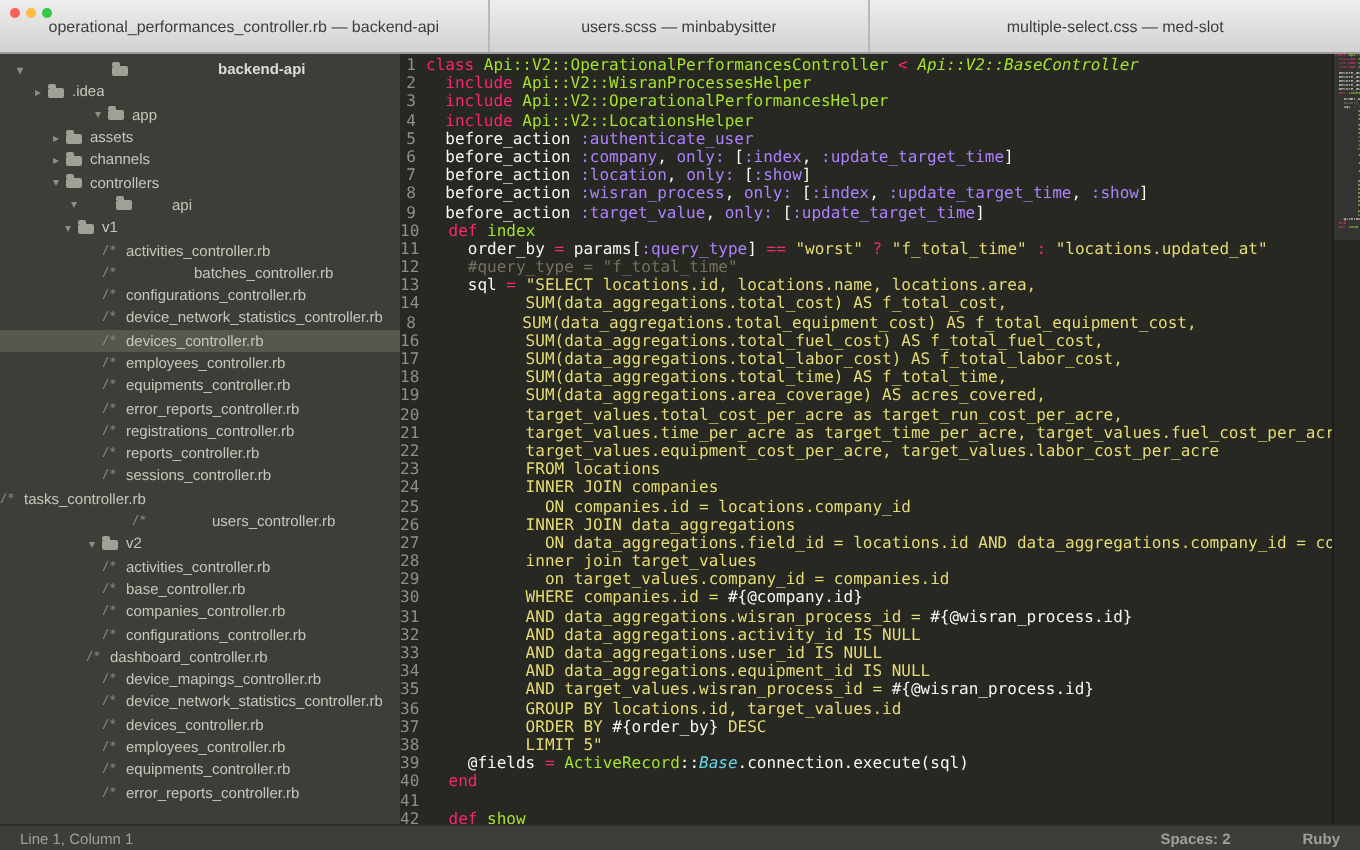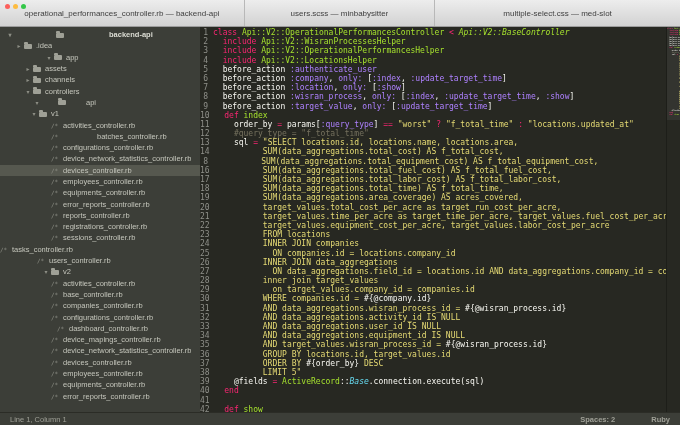--- a/index.html
+++ b/index.html
@@ -170,35 +170,35 @@
       <div class="tree-row" style="padding-left: 51px;">
         <span class="file-ico">/*</span>
         <span class="tree-label">equipments_controller.rb</span>
       </div>
       <div class="tree-row" style="padding-left: 51px;">
         <span class="file-ico">/*</span>
         <span class="tree-label">error_reports_controller.rb</span>
       </div>
       <div class="tree-row" style="padding-left: 51px;">
         <span class="file-ico">/*</span>
+        <span class="tree-label">registrations_controller.rb</span>
+      </div>
+      <div class="tree-row" style="padding-left: 51px;">
+        <span class="file-ico">/*</span>
         <span class="tree-label">reports_controller.rb</span>
       </div>
       <div class="tree-row" style="padding-left: 51px;">
         <span class="file-ico">/*</span>
-        <span class="tree-label">registrations_controller.rb</span>
-      </div>
-      <div class="tree-row" style="padding-left: 51px;">
-        <span class="file-ico">/*</span>
         <span class="tree-label">sessions_controller.rb</span>
       </div>
       <div class="tree-row" style="">
         <span class="file-ico">/*</span>
         <span class="tree-label">tasks_controller.rb</span>
       </div>
-      <div class="tree-row" style="padding-left: 37px;">
+      <div class="tree-row" style="padding-left: 66px; gap: 28px;">
         <span class="file-ico">/*</span>
         <span class="tree-label">users_controller.rb</span>
       </div>
       <div class="tree-row" style="padding-left: 42px;">
         <span class="arrow">▾</span>
         <span class="folder-ico"></span>
         <span class="tree-label">v2</span>
       </div>
       <div class="tree-row" style="padding-left: 51px;">
         <span class="file-ico">/*</span>
@@ -209,21 +209,21 @@
         <span class="tree-label">base_controller.rb</span>
       </div>
       <div class="tree-row" style="padding-left: 51px;">
         <span class="file-ico">/*</span>
         <span class="tree-label">companies_controller.rb</span>
       </div>
       <div class="tree-row" style="padding-left: 51px;">
         <span class="file-ico">/*</span>
         <span class="tree-label">configurations_controller.rb</span>
       </div>
-      <div class="tree-row" style="padding-left: 57px;">
+      <div class="tree-row" style="padding-left: 43px;">
         <span class="file-ico">/*</span>
         <span class="tree-label">dashboard_controller.rb</span>
       </div>
       <div class="tree-row" style="padding-left: 51px;">
         <span class="file-ico">/*</span>
         <span class="tree-label">device_mapings_controller.rb</span>
       </div>
       <div class="tree-row" style="padding-left: 51px;">
         <span class="file-ico">/*</span>
         <span class="tree-label">device_network_statistics_controller.rb</span>

